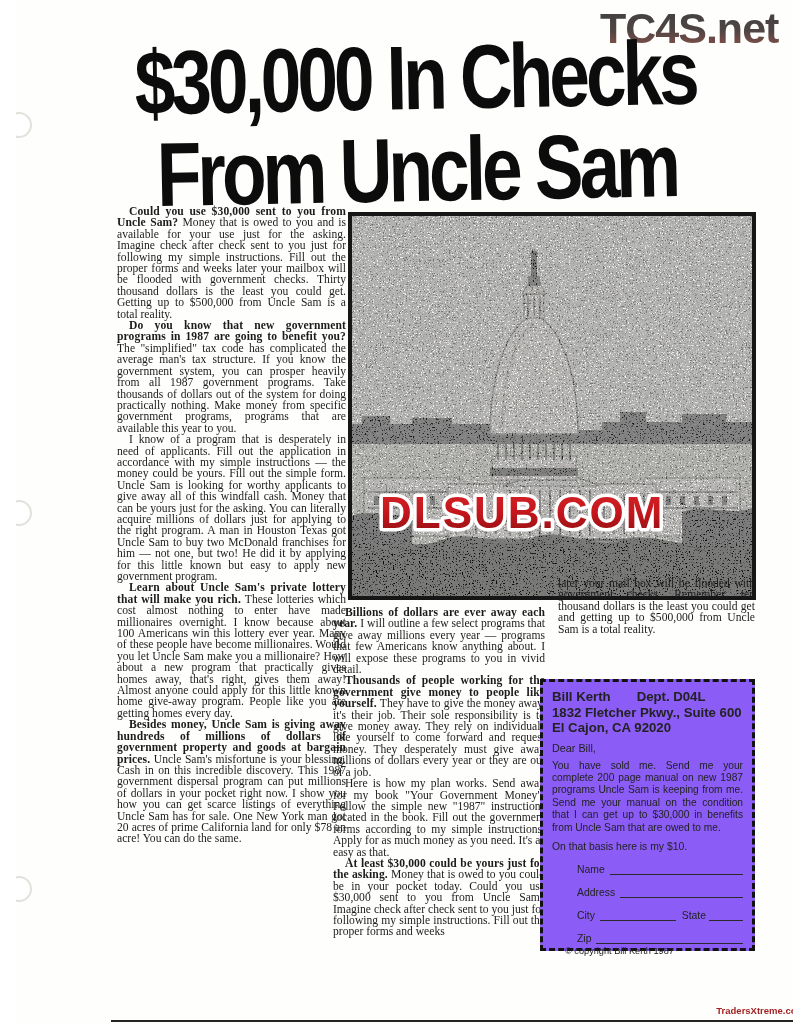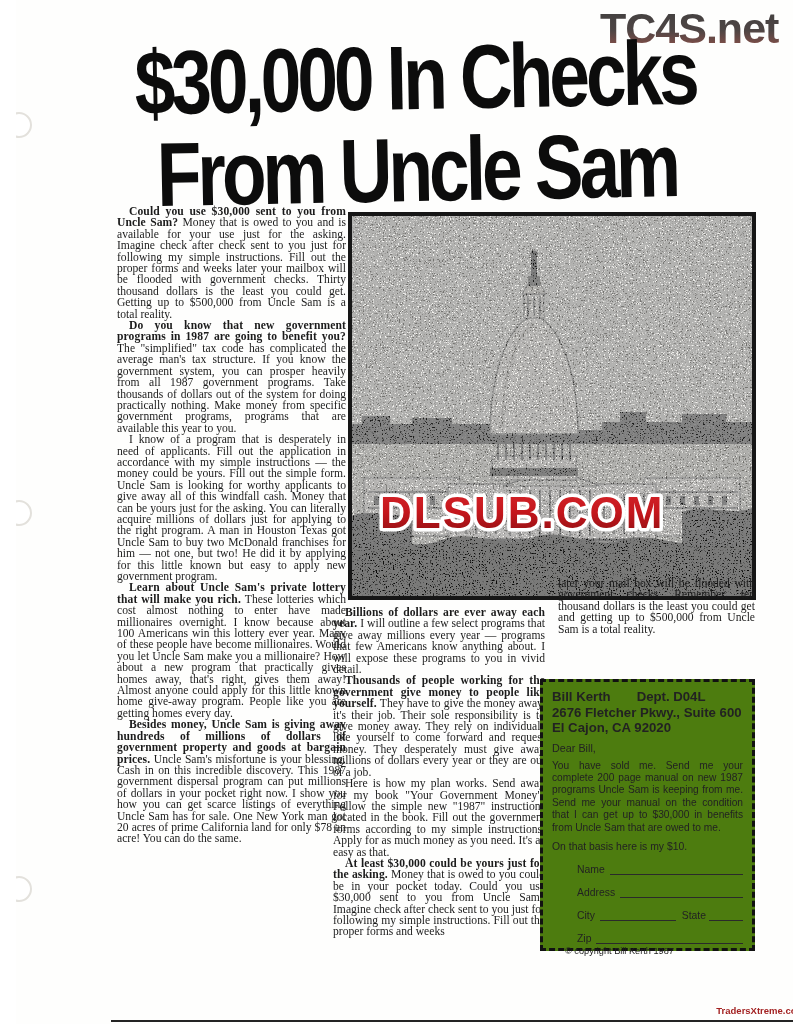--- a/index.html
+++ b/index.html
@@ -30,21 +30,21 @@
   .para b{letter-spacing:.1px;}
 
   
   #photo{position:absolute;left:332px;top:212px;width:408px;height:388px;
          border:4px solid #161616;box-sizing:border-box;background:#0f766e;}
   #photo svg{display:block;}
   #wm-photo{position:absolute;left:24px;top:266px;}
 
   
   #coupon{position:absolute;left:524px;top:679px;width:215px;height:272px;
-          border:3px dashed #121212;box-sizing:border-box;background:#4d7c0f;
+          border:3px dashed #121212;box-sizing:border-box;background:#8b5cf6;
           padding:7px 9px 5px;font-family:"Liberation Sans",sans-serif;color:#222;}
   .c-head{font-weight:bold;font-size:13.2px;line-height:15.5px;}
   .c-head-row{display:flex;}
   .c-dept{margin-left:26px;}
   .c-salut{font-size:10.8px;margin-top:6px;}
   .c-body{font-size:10.2px;line-height:12.4px;text-align:justify;margin-top:6px;}
   .c-basis{font-size:10.4px;margin-top:7px;}
   .c-field{display:flex;align-items:flex-end;margin-top:12px;font-size:10.4px;line-height:11px;padding-left:25px;}
   .c-line{flex:1;border-bottom:1.5px solid #2a2a2a;margin-left:5px;height:10px;}
   .c-state-label{margin-left:6px;}
@@ -235,21 +235,21 @@
   <div class="col" id="col-right-intro">
     <p class="para" style="text-indent:0">later your mail box will be flooded with government checks. Remember, ten thousand dollars is the least you could get and getting up to $500,000 from Uncle Sam is a total reality.</p>
   </div>
 
   <div id="coupon">
     <div class="c-head">
       <div class="c-head-row">
         <span>Bill Kerth</span>
         <span class="c-dept">Dept. D04L</span>
       </div>
-      <div>2676 Fletcher Pkwy., Suite 600</div>
+      <div>1832 Fletcher Pkwy., Suite 600</div>
       <div>El Cajon, CA 92020</div>
     </div>
     <div class="c-salut">Dear Bill,</div>
     <div class="c-body">You have sold me. Send me your complete 200 page manual on new 1987 programs Uncle Sam is keeping from me. Send me your manual on the condition that I can get up to $30,000 in benefits from Uncle Sam that are owed to me.</div>
     <div class="c-basis">On that basis here is my $10.</div>
 
     <div class="c-field">
       <span>Name</span>
       <span class="c-line"></span>
     </div>

